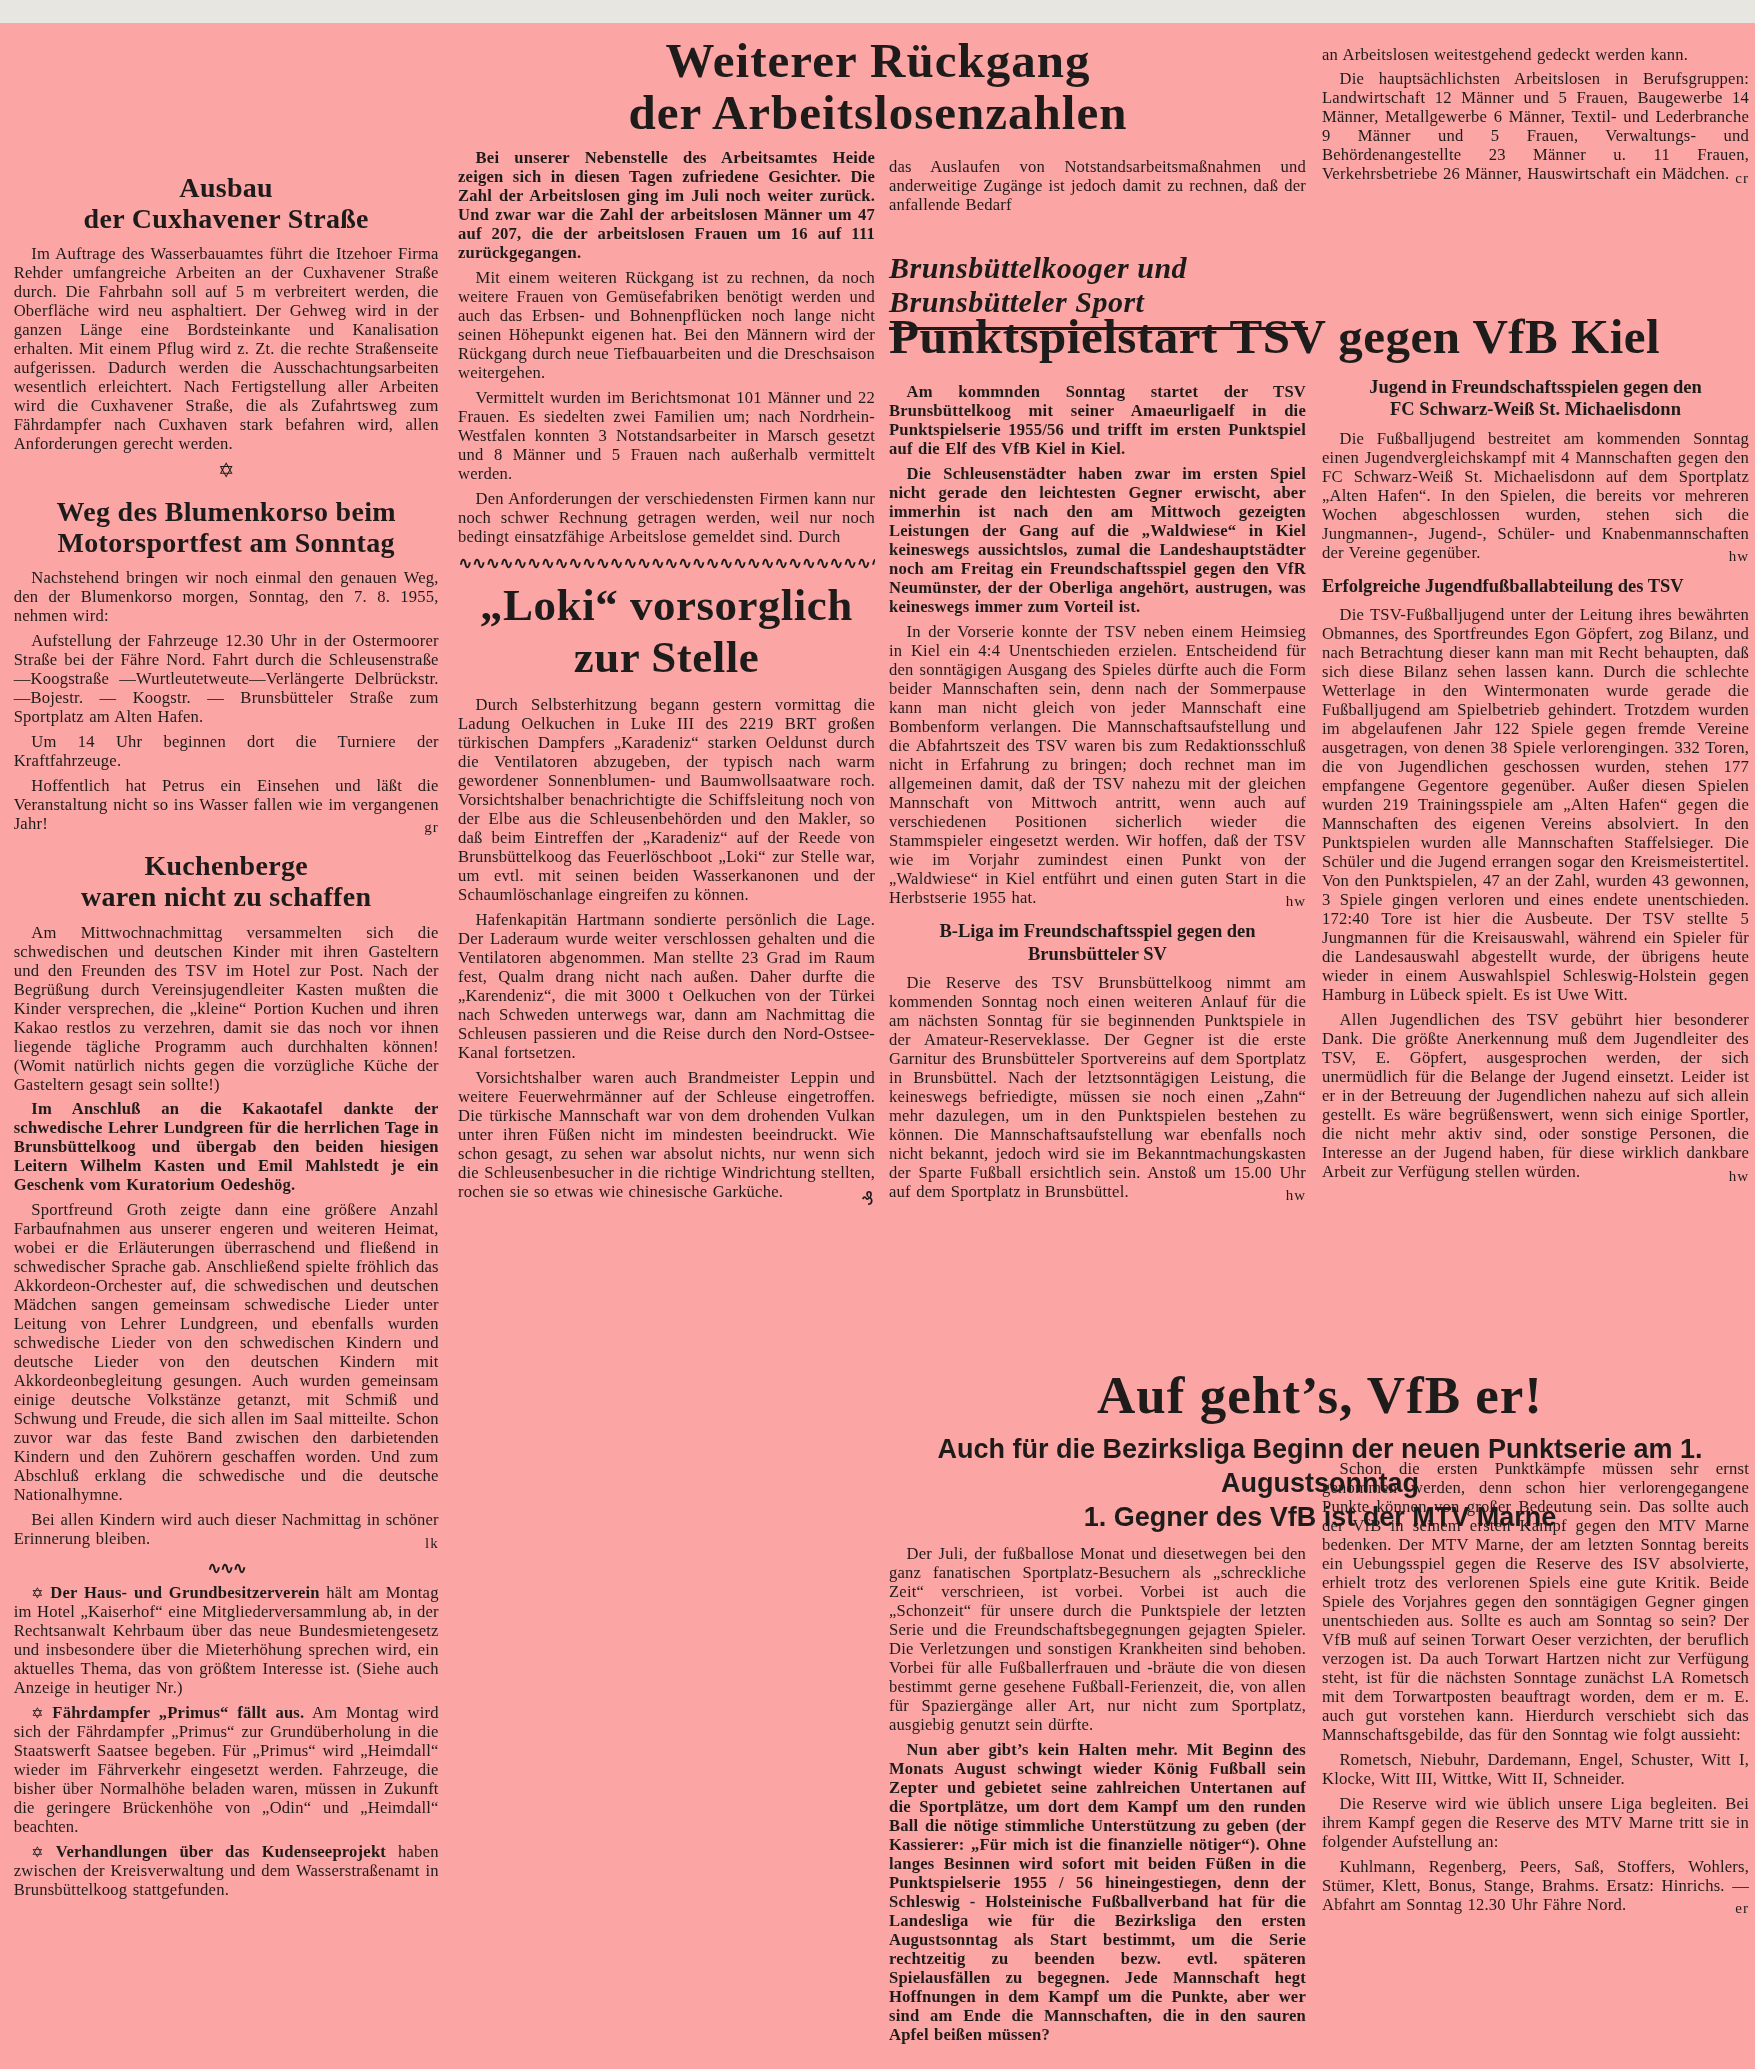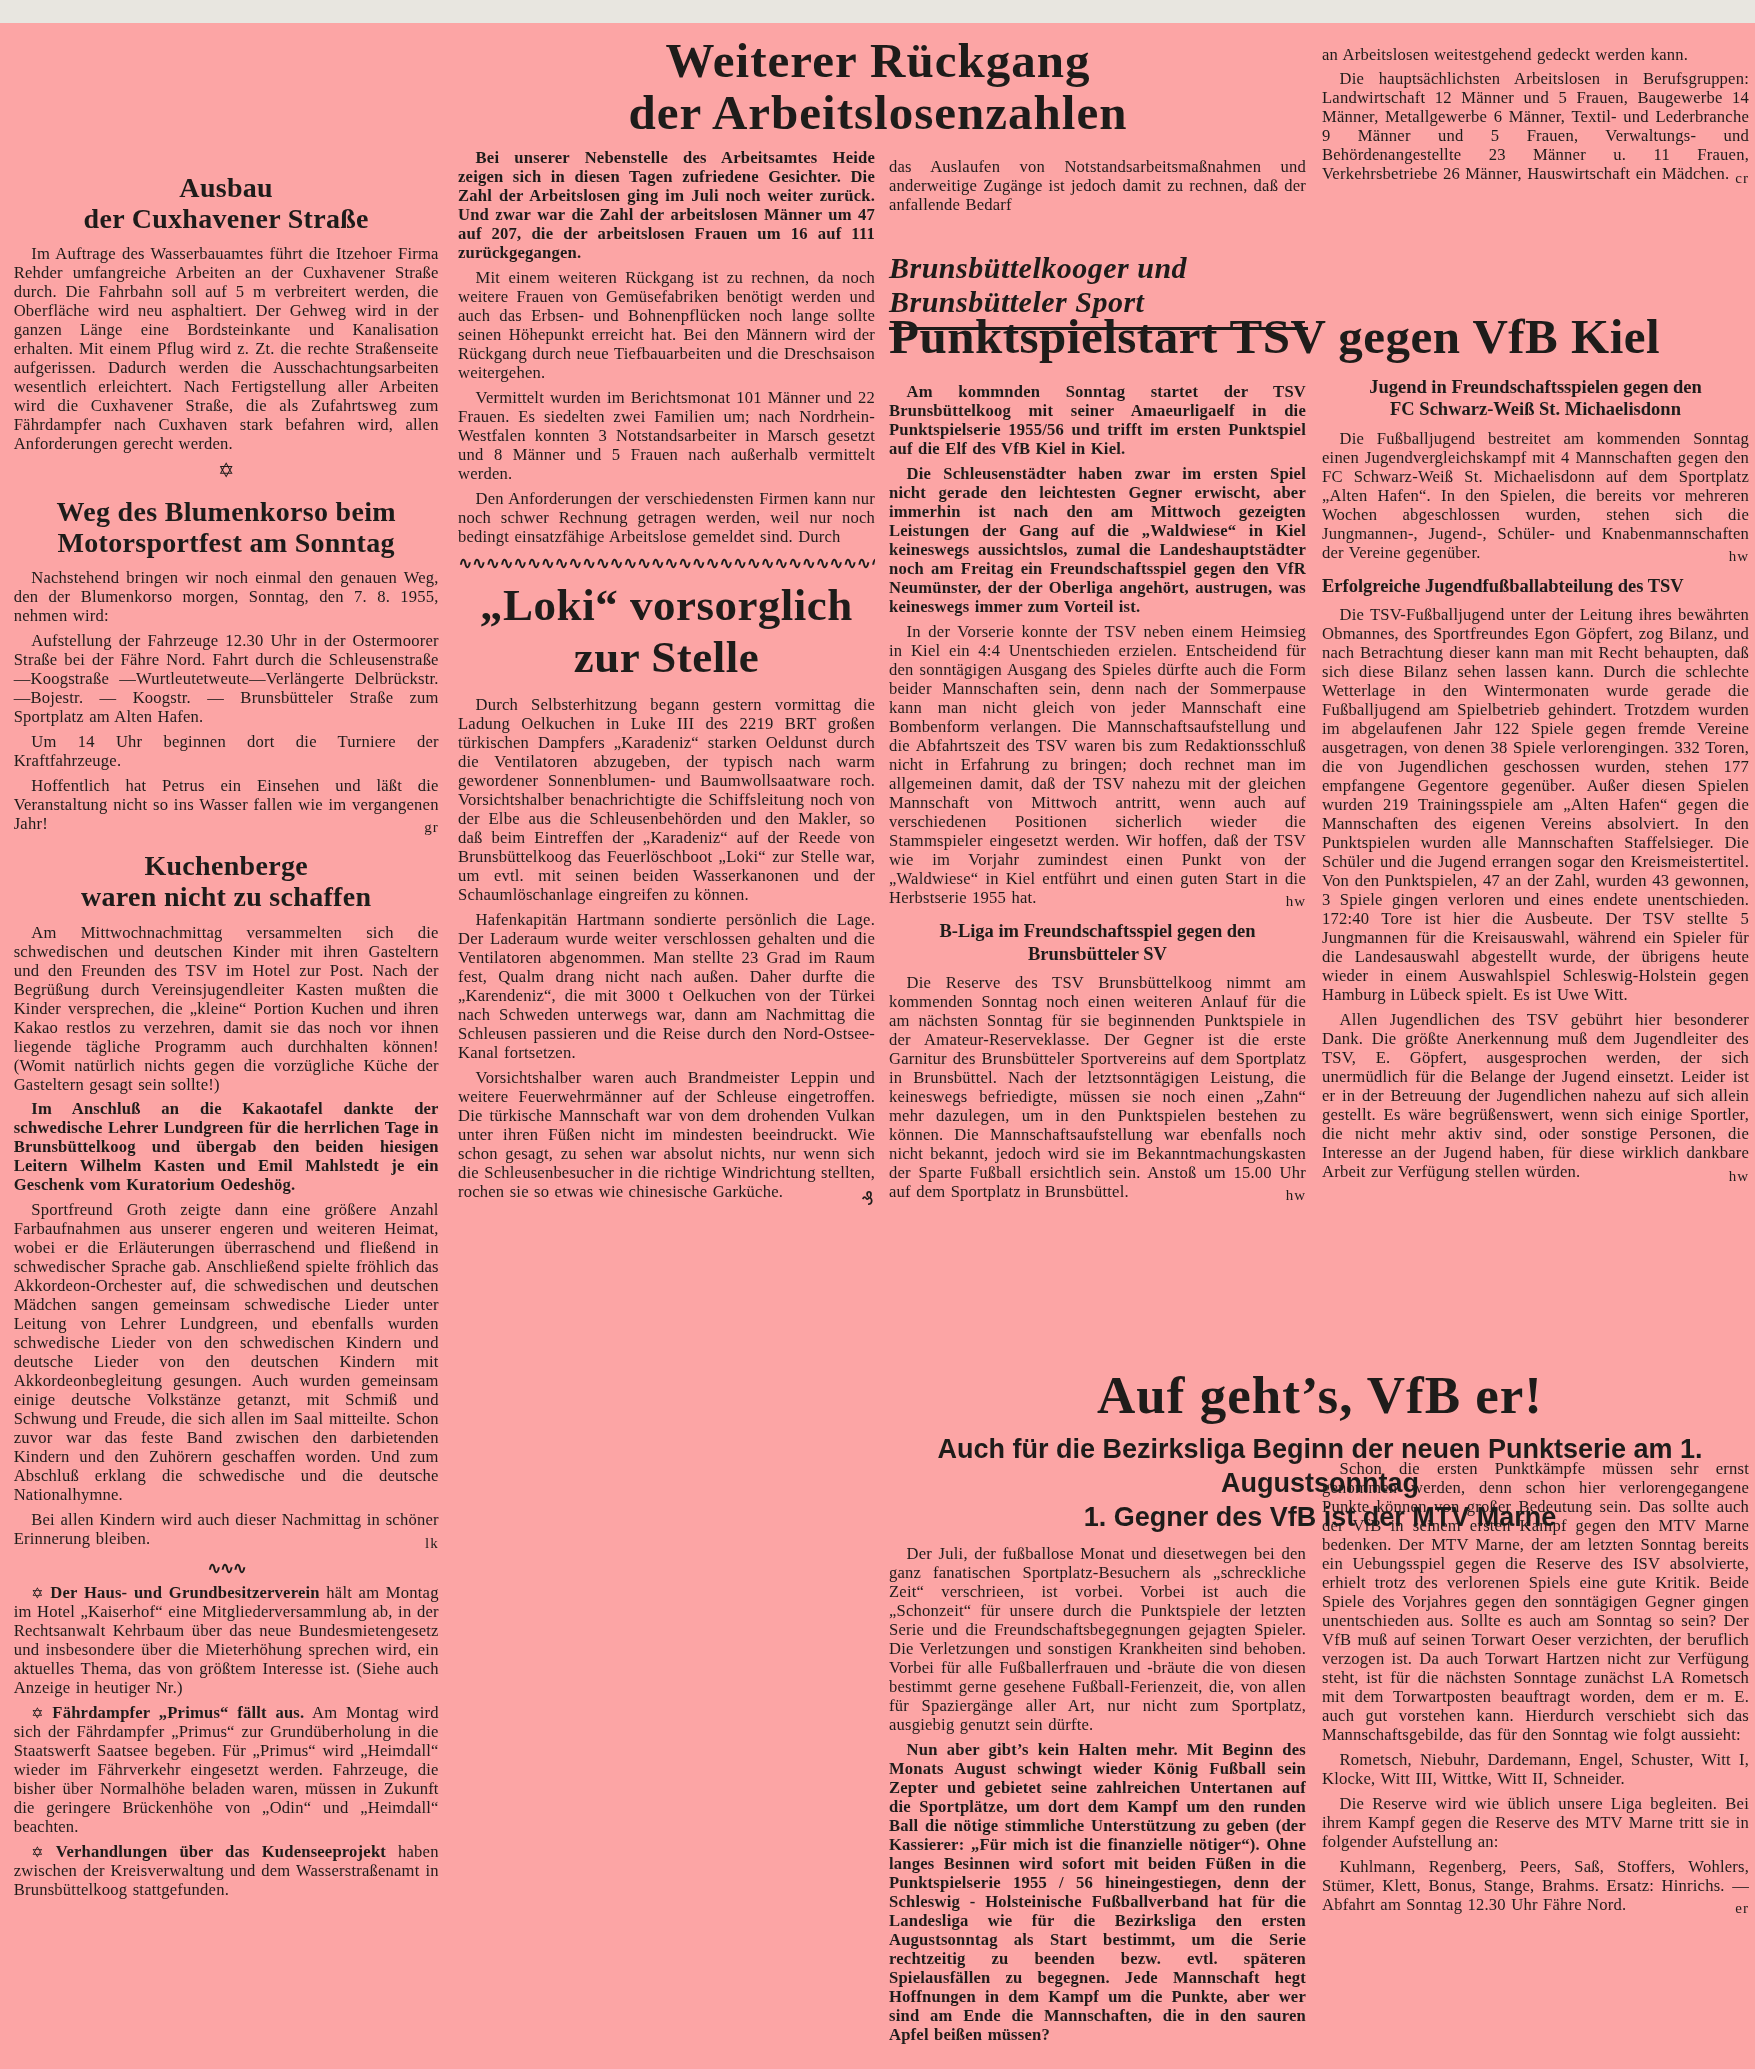--- a/index.html
+++ b/index.html
@@ -128,21 +128,21 @@
     </p>
     <p class="ind">
       <span class="brief-star">✡</span>
       <b>Verhandlungen über das Kudenseeprojekt</b>
       <span>haben zwischen der Kreisverwaltung und dem Wasserstraßenamt in Brunsbüttelkoog stattgefunden.</span>
     </p>
   </div>
 
   <div class="col body" style="left:458px;top:125px;width:417px;">
     <p class="ind bold">Bei unserer Nebenstelle des Arbeitsamtes Heide zeigen sich in diesen Tagen zufriedene Gesichter. Die Zahl der Arbeitslosen ging im Juli noch weiter zurück. Und zwar war die Zahl der arbeitslosen Männer um 47 auf 207, die der arbeitslosen Frauen um 16 auf 111 zurückgegangen.</p>
-    <p class="ind">Mit einem weiteren Rückgang ist zu rechnen, da noch weitere Frauen von Gemüsefabriken benötigt werden und auch das Erbsen- und Bohnenpflücken noch lange sollte seinen Höhepunkt erreicht hat. Bei den Männern wird der Rückgang durch neue Tiefbauarbeiten und die Dreschsaison weitergehen.</p>
+    <p class="ind">Mit einem weiteren Rückgang ist zu rechnen, da noch weitere Frauen von Gemüsefabriken benötigt werden und auch das Erbsen- und Bohnenpflücken noch lange nicht seinen Höhepunkt eigenen hat. Bei den Männern wird der Rückgang durch neue Tiefbauarbeiten und die Dreschsaison weitergehen.</p>
     <p class="ind">Vermittelt wurden im Berichtsmonat 101 Männer und 22 Frauen. Es siedelten zwei Familien um; nach Nordrhein-Westfalen konnten 3 Notstandsarbeiter in Marsch gesetzt und 8 Männer und 5 Frauen nach außerhalb vermittelt werden.</p>
     <p class="ind">Den Anforderungen der verschiedensten Firmen kann nur noch schwer Rechnung getragen werden, weil nur noch bedingt einsatzfähige Arbeitslose gemeldet sind. Durch</p>
 
     <div class="wave">∿∿∿∿∿∿∿∿∿∿∿∿∿∿∿∿∿∿∿∿∿∿∿∿∿∿∿∿∿∿∿∿∿∿∿∿∿∿∿∿∿∿∿∿</div>
 
     <div class="h-loki">„Loki“ vorsorglich zur Stelle</div>
     <p class="ind">Durch Selbsterhitzung begann gestern vormittag die Ladung Oelkuchen in Luke III des 2219 BRT großen türkischen Dampfers „Karadeniz“ starken Oeldunst durch die Ventilatoren abzugeben, der typisch nach warm gewordener Sonnenblumen- und Baumwollsaatware roch. Vorsichtshalber benachrichtigte die Schiffsleitung noch von der Elbe aus die Schleusenbehörden und den Makler, so daß beim Eintreffen der „Karadeniz“ auf der Reede von Brunsbüttelkoog das Feuerlöschboot „Loki“ zur Stelle war, um evtl. mit seinen beiden Wasserkanonen und der Schaumlöschanlage eingreifen zu können.</p>
     <p class="ind">Hafenkapitän Hartmann sondierte persönlich die Lage. Der Laderaum wurde weiter verschlossen gehalten und die Ventilatoren abgenommen. Man stellte 23 Grad im Raum fest, Qualm drang nicht nach außen. Daher durfte die „Karendeniz“, die mit 3000 t Oelkuchen von der Türkei nach Schweden unterwegs war, dann am Nachmittag die Schleusen passieren und die Reise durch den Nord-Ostsee-Kanal fortsetzen.</p>
     <p class="ind">Vorsichtshalber waren auch Brandmeister Leppin und weitere Feuerwehrmänner auf der Schleuse eingetroffen. Die türkische Mannschaft war von dem drohenden Vulkan unter ihren Füßen nicht im mindesten beeindruckt. Wie schon gesagt, zu sehen war absolut nichts, nur wenn sich die Schleusenbesucher in die richtige Windrichtung stellten, rochen sie so etwas wie chinesische Garküche.</p>
     <div class="sig fleuron">₰</div>

